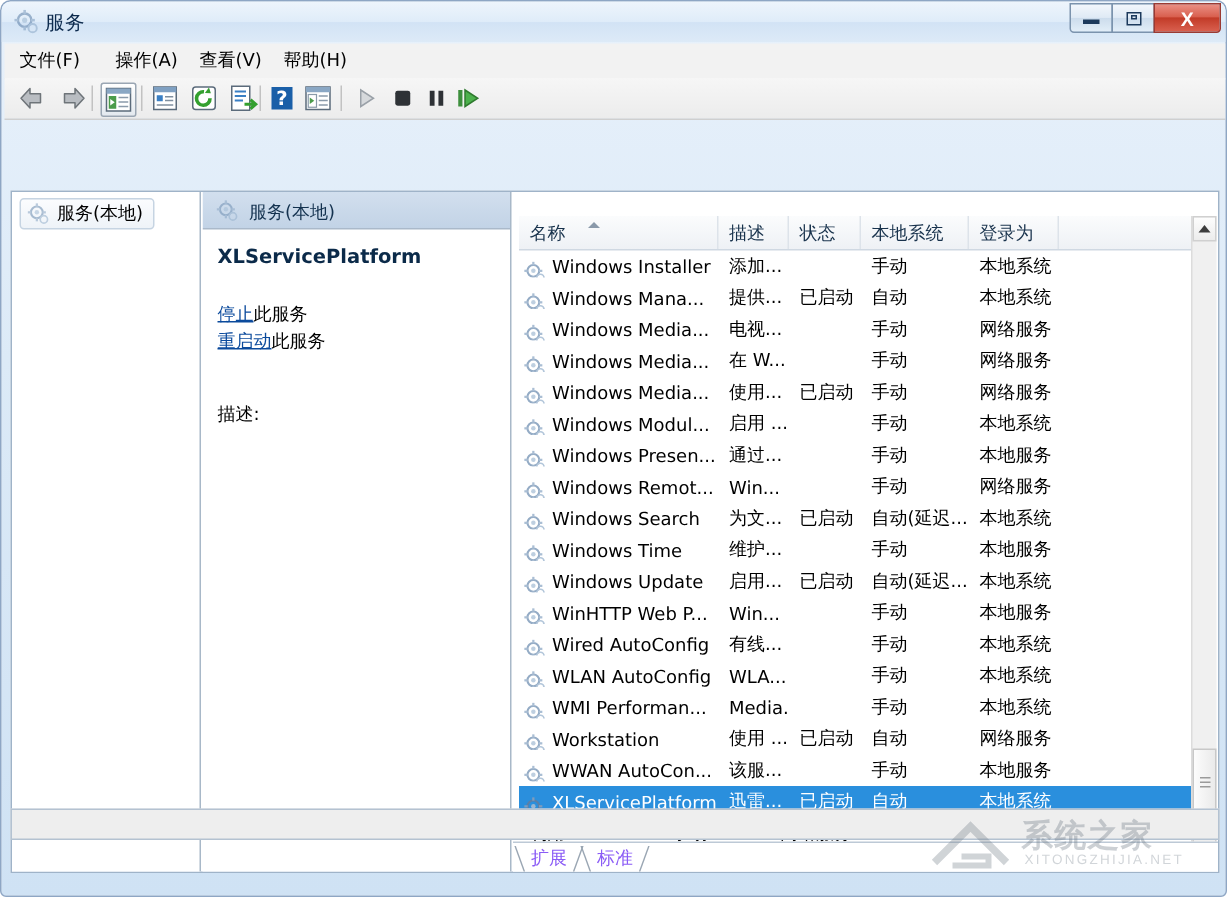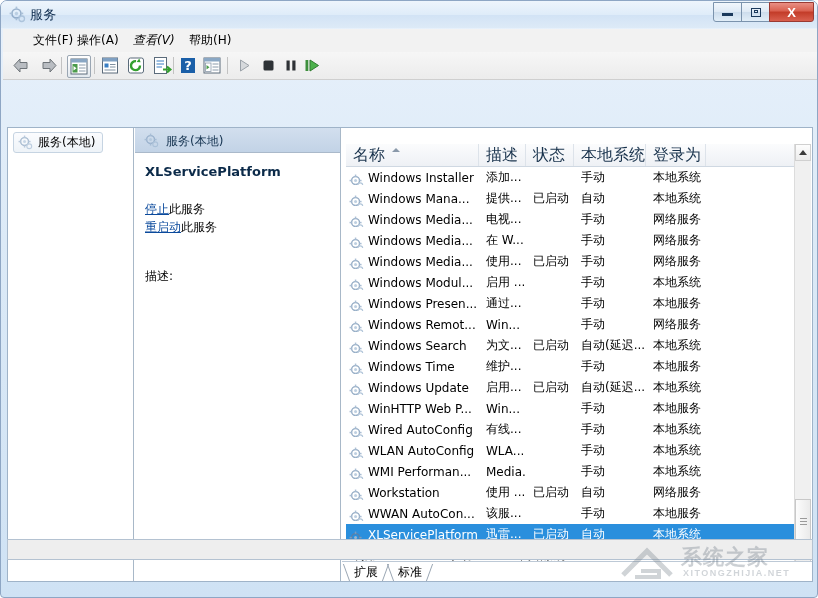--- a/index.html
+++ b/index.html
@@ -244,21 +244,21 @@
     display: flex;
     background: linear-gradient(to bottom, #fbfcfd 0%, #eef1f5 100%);
     border-bottom: 1px solid #cfd8e2;
     box-sizing: border-box;
   }
   .hcell {
     position: relative;
     height: 22px;
     line-height: 22px;
     padding-left: 7px;
-    font-size: 16px;
+    font-size: 12px;
     color: #18324c;
     font-family: "DejaVu Sans", sans-serif;
     box-sizing: border-box;
     border-right: 1px solid #dde3ea;
     white-space: nowrap;
     cursor: default;
   }
   #sort-arrow {
     position: absolute;
     left: 46px; top: 4px;
@@ -368,21 +368,21 @@
     border-top: 1px solid #bdc9d6;
     background: #ffffff;
     box-sizing: border-box;
   }
   .tab {
     position: absolute;
     top: 1px;
     height: 29px;
     line-height: 18px;
     font-size: 12px;
-    color: #000000;
+    color: #8b5cf6;
     font-family: "DejaVu Sans", sans-serif;
     white-space: nowrap;
     cursor: default;
   }
   .tab .slash-l, .tab .slash-r {
     position: absolute; top: 1px;
     width: 1px; height: 17px;
     background: #9aa6b3;
   }
   .tab .slash-l { left: 0; transform: skewX(20deg); }
@@ -417,21 +417,20 @@
     letter-spacing: 1px;
     text-align: right;
   }
   #wm-sub {
     position: absolute;
     left: 64px; top: 27px;
     font-size: 9px;
     color: #7d8893;
     letter-spacing: 1.5px;
     font-family: "Liberation Sans", sans-serif;
-    font-weight: bold;
   }
 </style>
 </head>
 <body>
 
 <div id="window">
 
   <div id="titlebar">
     <svg id="title-icon" viewBox="0 0 16 16">
       <circle cx="7" cy="7" r="4.2" fill="none" stroke="#5b7fa6" stroke-width="1.5"></circle>
@@ -455,23 +454,23 @@
             <div class="max-glyph-inner"></div>
           </div>
       </div>
     </div>
     <div class="winbtn" id="btn-close">
       <div class="winbtn-glyph">X</div>
     </div>
   </div>
 
   <div id="menubar">
-      <div class="menu-item" style="left: 24px;">文件(F)</div>
+      <div class="menu-item" style="left: 4px;">文件(F)</div>
       <div class="menu-item" style="left: 68px;">操作(A)</div>
-      <div class="menu-item" style="left: 124px; font-style: italic;">查看(V)</div>
+      <div class="menu-item" style="left: 124px;">查看(V)</div>
       <div class="menu-item" style="left: 180px;">帮助(H)</div>
     </div>
 
   <div id="toolbar">
 
     <div class="tb" style="left:8px">
       <svg viewBox="0 0 22 21" width="22" height="21">
         <path d="M9 4 L3 10.5 L9 17 L9 13.5 L16 13.5 L16 7.5 L9 7.5 Z" fill="#b9bdc2" stroke="#6e7479" stroke-width="1" stroke-linejoin="round"></path>
       </svg>
     </div>

